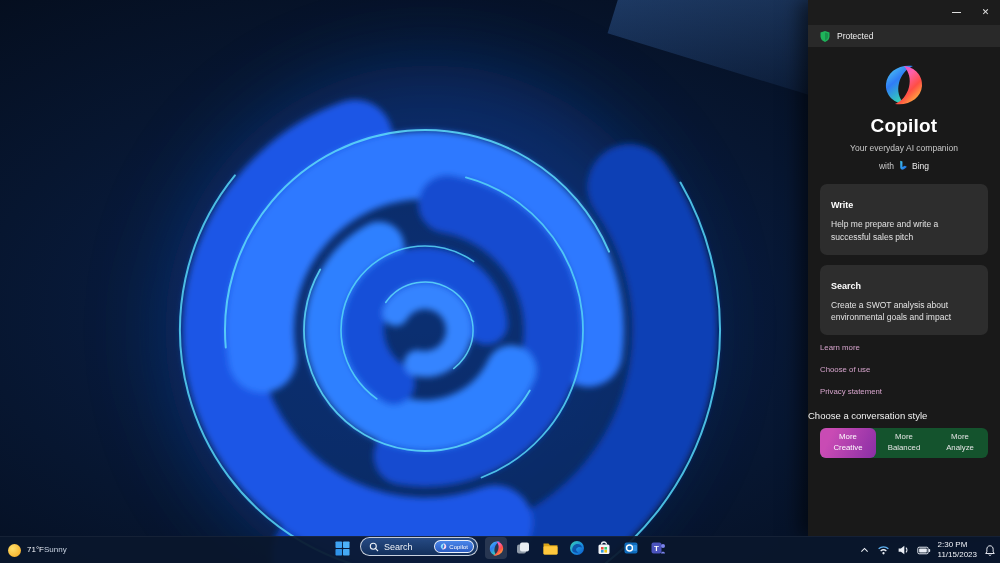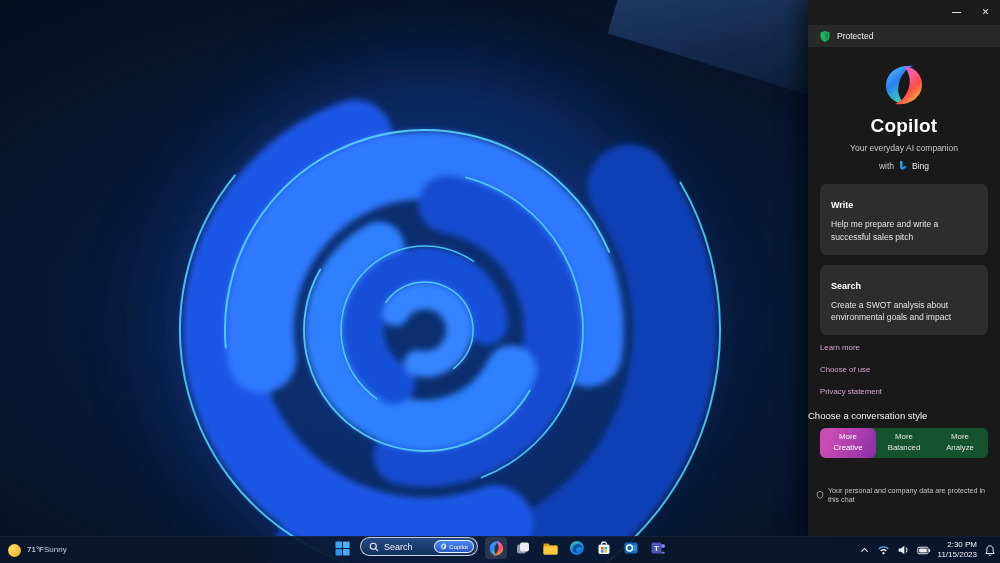--- a/index.html
+++ b/index.html
@@ -32,21 +32,21 @@
     border-radius:7px; border:1px solid rgba(255,255,255,0.9);
     background:linear-gradient(180deg,#4a86ea,#2b5cc2); }
   .search-badge span { font-size:6px; color:#fff; }
   .app-icons { display:flex; align-items:center; gap:5px; }
   .app-slot { width:22px; height:22px; display:flex; align-items:center; justify-content:center;
     border-radius:4px; cursor:pointer; }
   .app-slot.active { background:rgba(255,255,255,0.12); }
 
   .tb-right { position:absolute; right:4px; display:flex; align-items:center; gap:7px; height:100%; }
   .tray-icon { display:flex; align-items:center; justify-content:center; cursor:pointer; }
-  .clock { display:flex; flex-direction:column; align-items:flex-end; justify-content:center;
+  .clock { display:flex; flex-direction:column; justify-content:center;
     line-height:1.2; cursor:pointer; }
   .clock div { font-size:8px; color:#f0f3f8; }
 
   
   .panel { position:absolute; top:0; right:0; width:192px; height:536px; background:#191919;
     color:#e8e8e8; z-index:20; display:flex; flex-direction:column;
     box-shadow:-8px 0 18px rgba(0,0,0,0.55); }
   .titlebar { height:25px; flex:0 0 auto; display:flex; justify-content:flex-end; align-items:stretch;
     background:#1c1c1c; }
   .tb-btn { width:29px; display:flex; align-items:center; justify-content:center; cursor:pointer;
@@ -251,26 +251,20 @@
         <div class="seg-opt">
           <div>More</div>
           <div>Balanced</div>
         </div>
         <div class="seg-opt">
           <div>More</div>
           <div>Analyze</div>
         </div>
       </div>
 
-      <div class="privacy-note">
-        <svg width="9" height="10" viewBox="0 0 16 17">
-          <path d="M8,1.5 L13.5,3.5 V8.2 C13.5,11.9 11.2,14.2 8,15.3 C4.8,14.2 2.5,11.9 2.5,8.2 V3.5 Z" fill="none" stroke="#c6c6c6" stroke-width="1.4"></path>
-        </svg>
-        <span>Your personal and company data are protected in this chat</span>
-      </div>
 
     </div>
   </div>
 
   <div class="taskbar">
 
     <div class="tb-left">
       <div class="sun"></div>
       <div class="weather-text">
         <span class="weather-temp">71°F</span>

